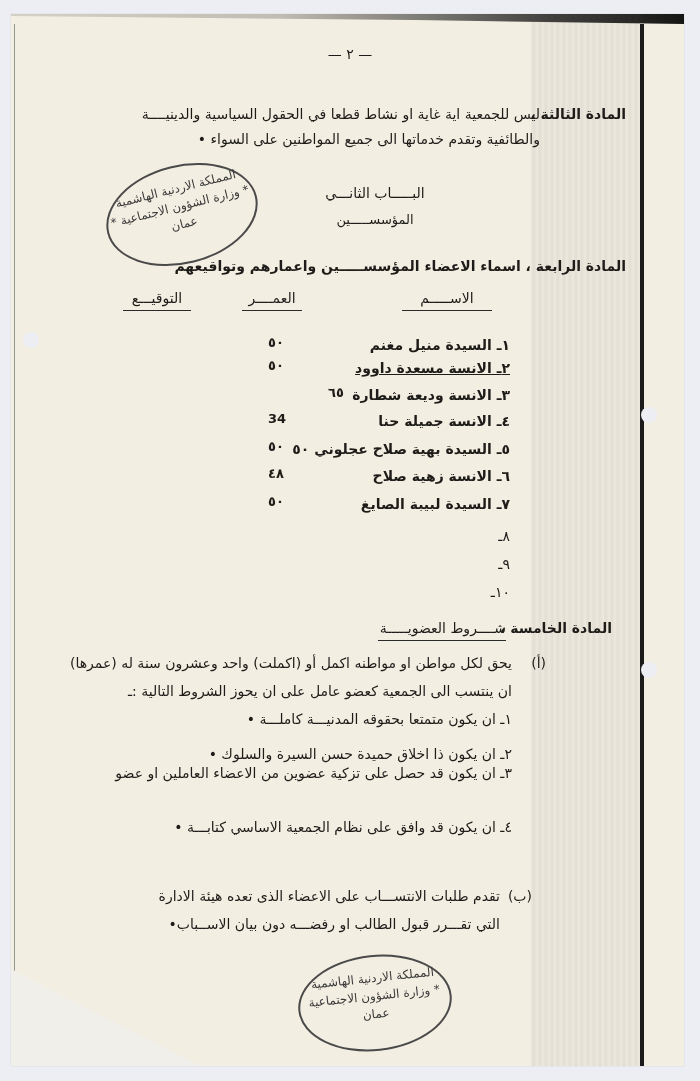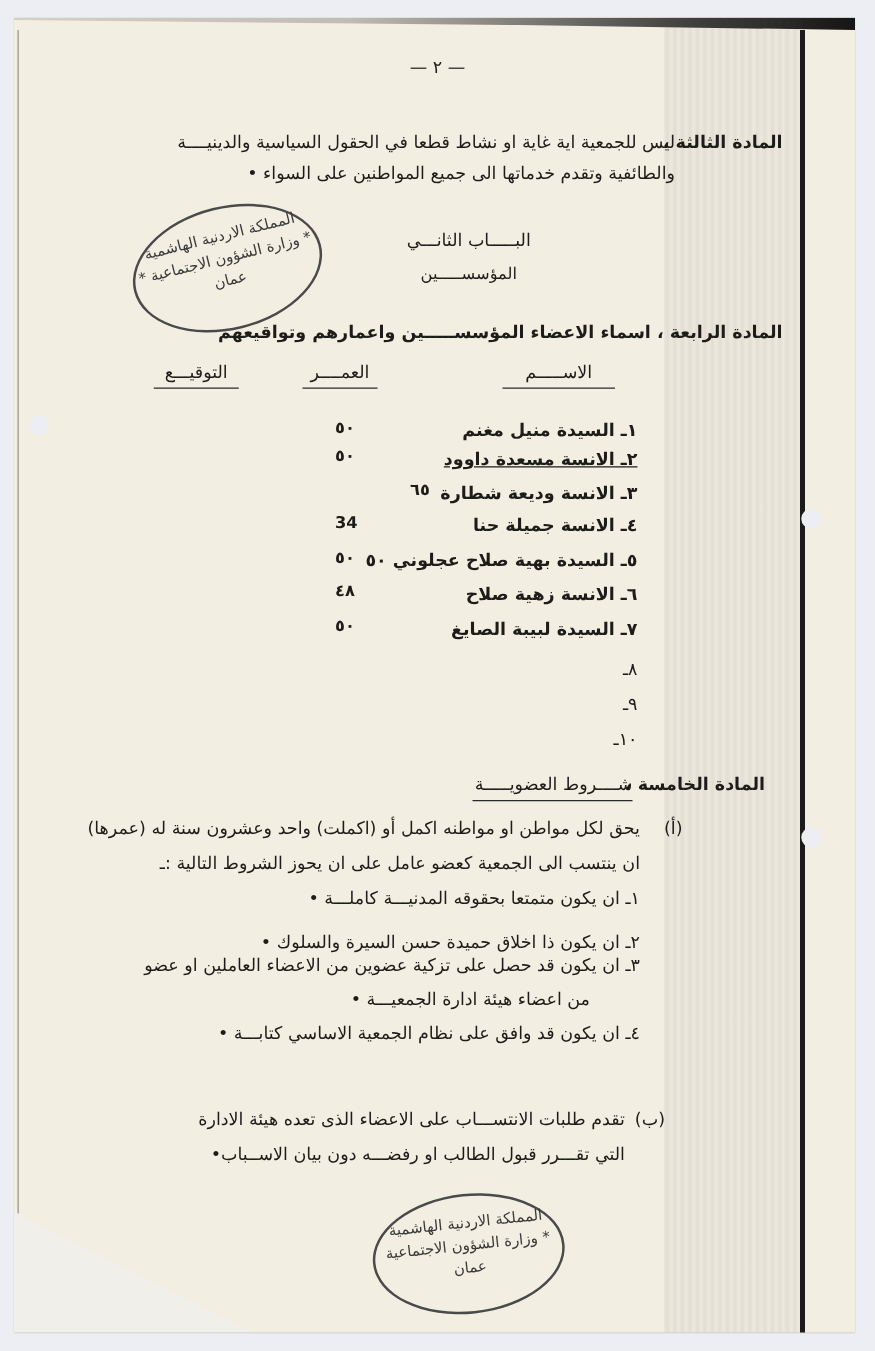--- a/index.html
+++ b/index.html
@@ -111,21 +111,20 @@
   <div class="t bold" style="right:88px; top:620px;">المادة الخامسة ،</div>
   <div class="t ul" style="right:194px; top:620px; width:128px;">شــــروط العضويـــــة</div>
 
   <div class="t" style="right:154px; top:655px;">(أ)</div>
   <div class="t" style="right:188px; top:655px;">يحق لكل مواطن او مواطنه اكمل أو (اكملت) واحد وعشرون سنة له (عمرها)</div>
   <div class="t" style="right:188px; top:683px;">ان ينتسب الى الجمعية كعضو عامل على ان يحوز الشروط التالية :ـ</div>
 
   <div class="t" style="right:188px; top:711px;">١ـ  ان يكون متمتعا بحقوقه المدنيـــة كاملـــة •</div>
   <div class="t" style="right:188px; top:746px;">٢ـ  ان يكون ذا اخلاق حميدة حسن السيرة والسلوك •</div>
   <div class="t" style="right:188px; top:765px;">٣ـ  ان يكون قد حصل على تزكية عضوين من الاعضاء العاملين او عضو</div>
-  <div class="t" style="right:228px; top:792px;">من اعضاء هيئة ادارة الجمعيـــة •</div>
   <div class="t" style="right:188px; top:819px;">٤ـ  ان يكون قد وافق على نظام الجمعية الاساسي كتابـــة •</div>
 
   <div class="t" style="right:168px; top:888px;">(ب)</div>
   <div class="t" style="right:200px; top:888px;">تقدم طلبات الانتســـاب على الاعضاء الذى تعده هيئة الادارة</div>
   <div class="t" style="right:200px; top:916px;">التي تقـــرر قبول الطالب او رفضـــه دون بيان الاســباب•</div>
 
   <div class="stamp" style="left:298px; top:955px; width:150px; height:92px; transform: rotate(-6deg);">
     <span style="margin-top:12px;">المملكة الاردنية الهاشمية</span>
     <span>* وزارة الشؤون الاجتماعية</span>
     <span>عمان</span>

